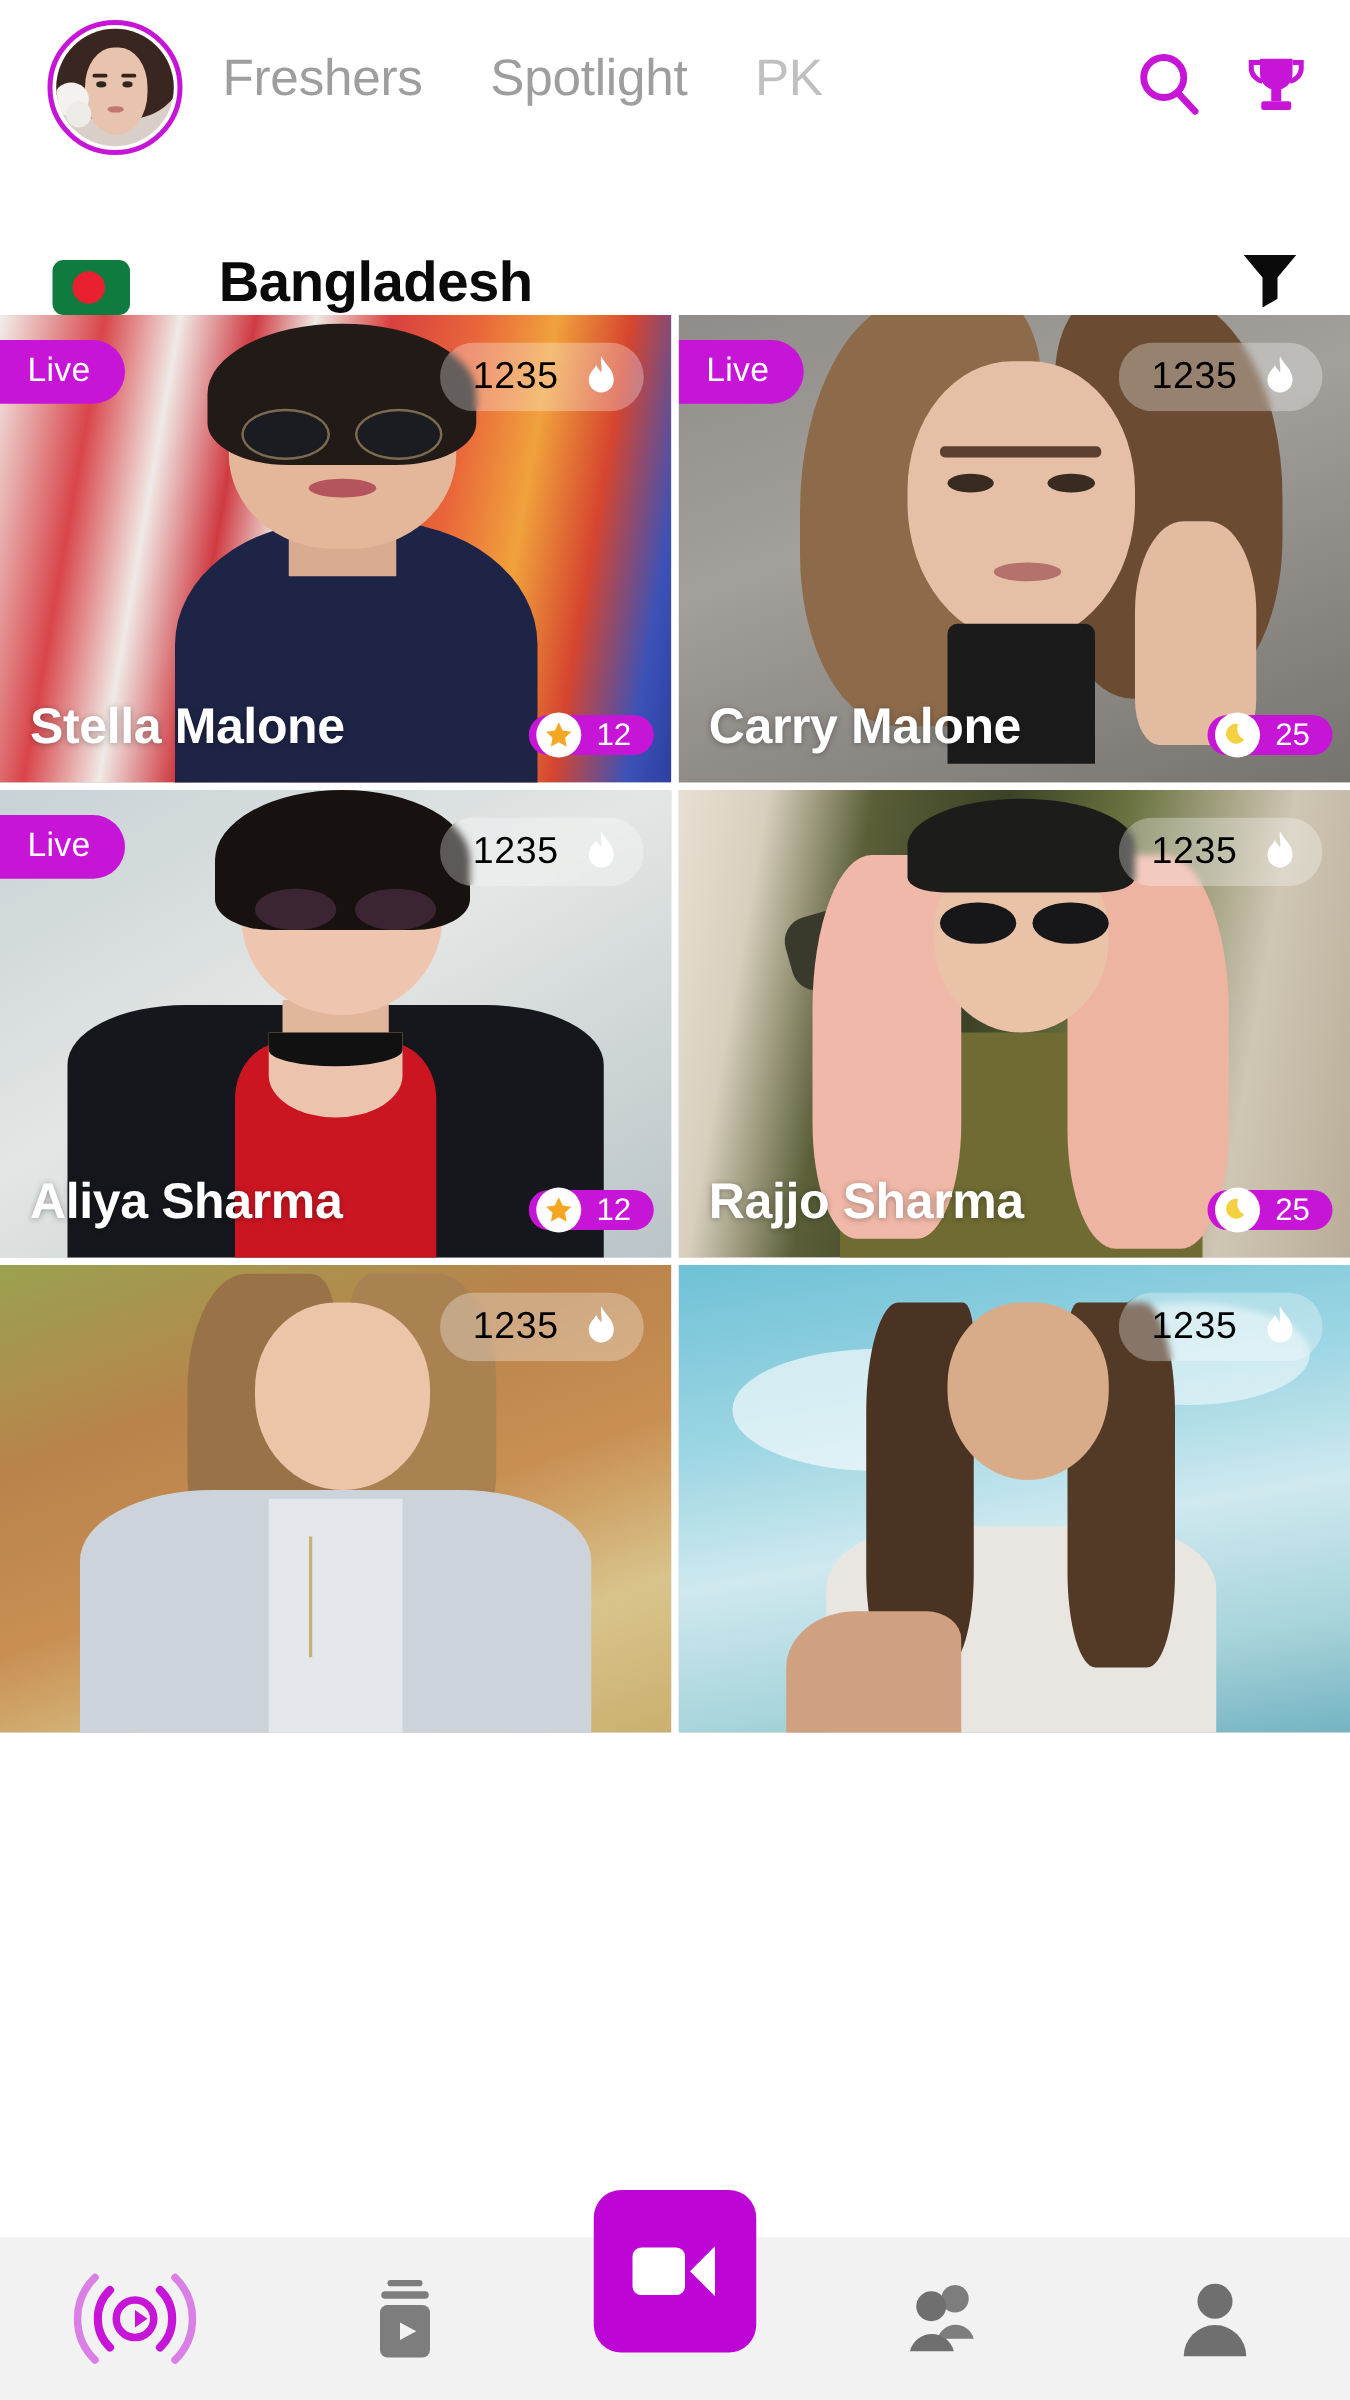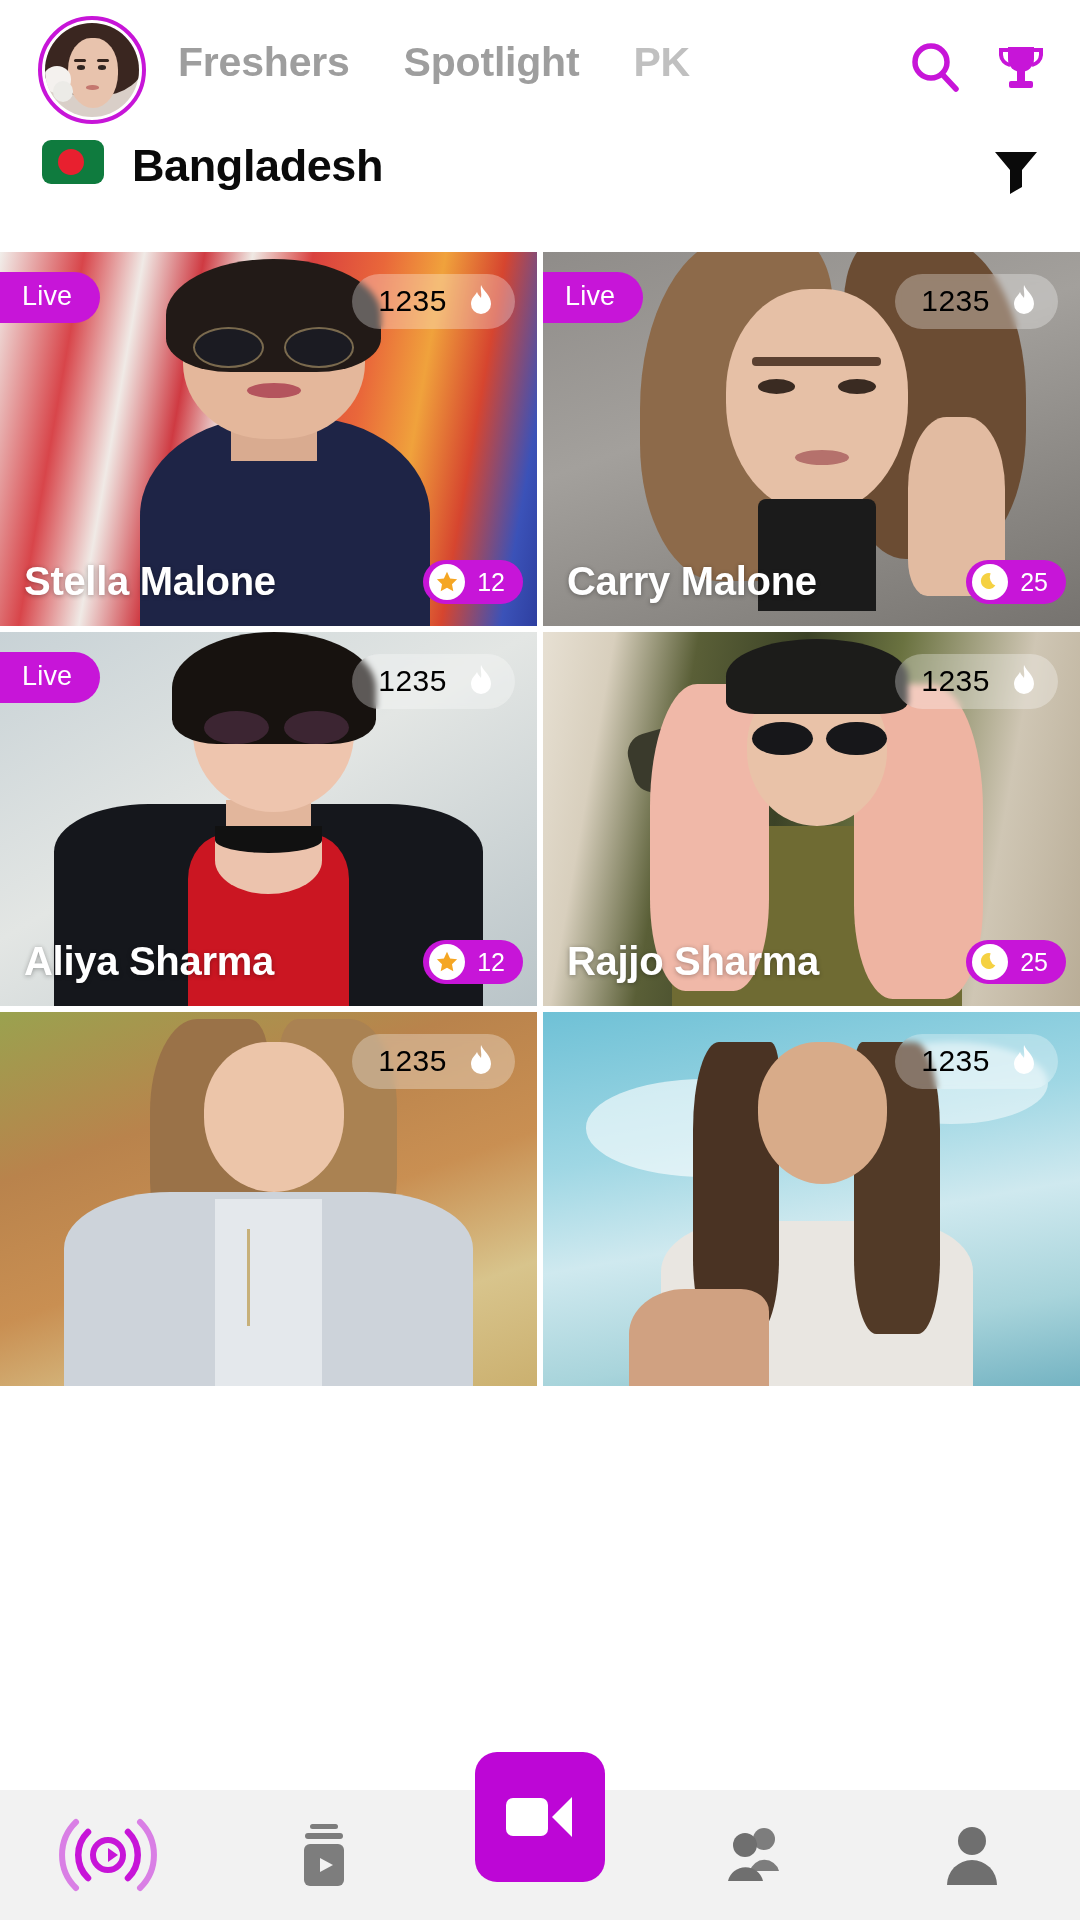--- a/index.html
+++ b/index.html
@@ -54,35 +54,35 @@
   .avatar .eyeL,.avatar .eyeR{position:absolute;top:45%;width:9%;height:5%;border-radius:50%;background:#2f2420;}
   .avatar .eyeL{left:34%} .avatar .eyeR{left:56%}
   .avatar .browL,.avatar .browR{position:absolute;top:38%;width:13%;height:3%;border-radius:3px;background:#35241d;}
   .avatar .browL{left:31%} .avatar .browR{left:55%}
   .avatar .lip{position:absolute;left:44%;top:66%;width:13%;height:5%;border-radius:50%;background:#c4776f;}
   .avatar .flower{position:absolute;left:-2%;top:46%;width:30%;height:28%;border-radius:50%;background:#f4f1ee;}
   .avatar .flower2{position:absolute;left:8%;top:62%;width:22%;height:22%;border-radius:50%;background:#ecebe7;}
 
   .tabs { display:flex; align-items:flex-start; flex:1 1 auto; overflow:hidden; margin-left:32px; }
   .tab {
-    position:relative; font-size:41px; color:#9e9e9e; font-weight:700;
+    position:relative; font-size:41px; color:#9e9e9e; font-weight:400;
     padding:0 0 16px 0; margin-right:54px; white-space:nowrap; letter-spacing:-0.2px;
   }
   .tab.active { color:#c715d8; font-weight:700; font-size:45px; }
   .tab.active .underline {
     position:absolute; left:50%; transform:translateX(-50%);
     bottom:0; width:62px; height:7px; border-radius:4px; background:#c715d8;
   }
   .tab.clipped { color:#c0c0c0; }
   .nav-actions { display:flex; align-items:center; gap:20px; flex:0 0 auto; padding-bottom:6px; }
   .icon-btn { width:66px; height:66px; display:flex; align-items:center; justify-content:center; }
 
   
   .country {
-    height:112px; display:flex; align-items:flex-start; padding:0 34px 0 42px;
+    height:112px; display:flex; align-items:flex-end; padding:0 34px 0 42px;gap:43px;
   }
   .flag {
     width:62px; height:44px; border-radius:9px; background:#0f7b3e;
     display:flex; align-items:center; justify-content:center; flex:0 0 auto;
     overflow:hidden; position:relative;
   }
   .flag .dot { width:26px; height:26px; border-radius:50%; background:#e8202f; margin-left:-4px; }
   .country-name { font-size:45px; font-weight:700; color:#0a0a0a; margin-left:28px; letter-spacing:-0.4px; }
   .filter-btn { margin-left:auto; width:60px; height:60px; display:flex; align-items:center; justify-content:center; }
 
@@ -107,21 +107,21 @@
     backdrop-filter:blur(3px);
   }
   .count-chip .num { color:#000000; font-size:30px; letter-spacing:0.5px; }
   .card-name {
     position:absolute; left:24px; bottom:22px; z-index:4;
     color:#fff; font-size:40px; font-weight:600; letter-spacing:-0.3px;
     text-shadow:0 1px 5px rgba(0,0,0,.32);
   }
   .gem-badge {
     position:absolute; right:14px; bottom:22px; z-index:4;
-    background:#c715d8; border-radius:26px; height:44px;
+    background:#c715d8; border-radius:26px; height:32px;
     display:flex; align-items:center; gap:12px; padding:0 18px 0 6px;
   }
   .gem-badge .gico {
     width:36px; height:36px; border-radius:50%; background:#ffffff;
     display:flex; align-items:center; justify-content:center; font-size:23px; line-height:1;
   }
   .gem-badge .gnum { color:#fff; font-size:25px; font-weight:500; }
 
   
   .ph { position:absolute; inset:0; }

